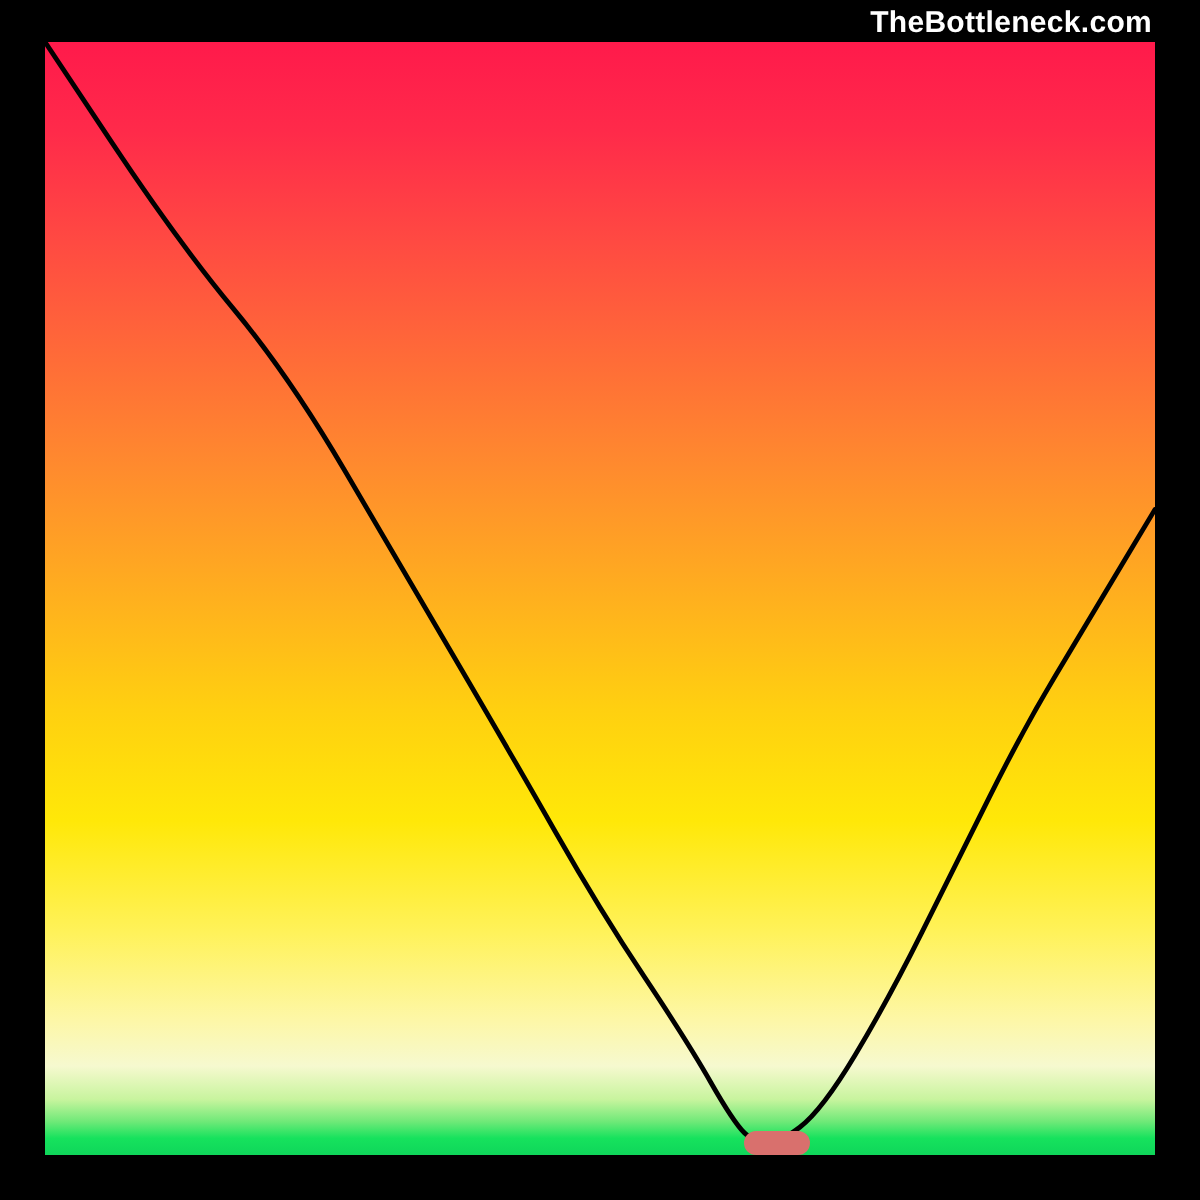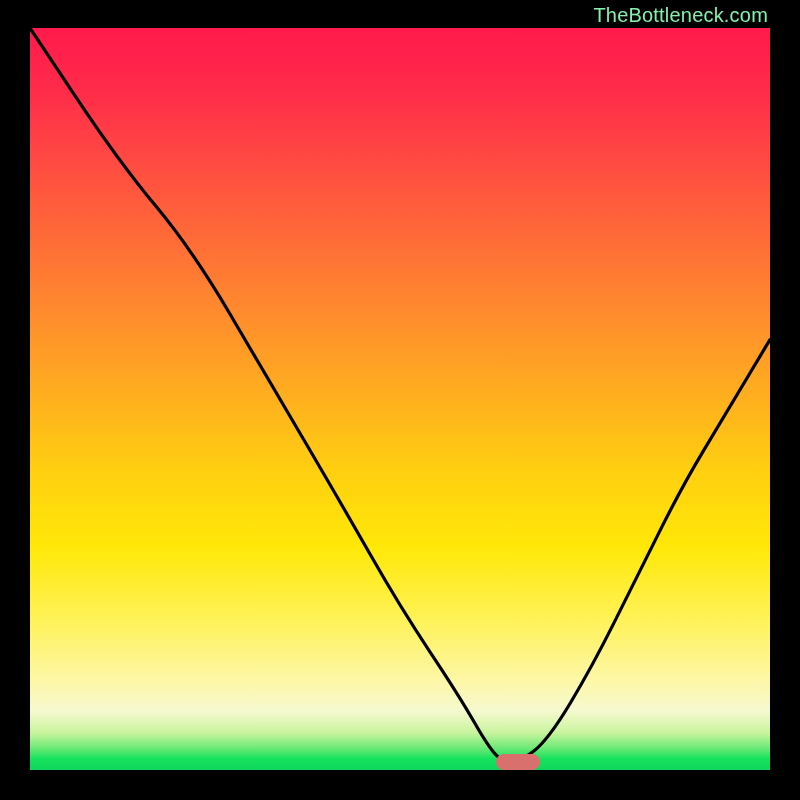--- a/index.html
+++ b/index.html
@@ -48,22 +48,22 @@
       #16e25d 98.5%,
       #0fd65a 100%
     );
   }
   .watermark {
     position: absolute;
     top: 4px;
     right: 32px;
     font-family: Arial, Helvetica, sans-serif;
     font-size: 20px;
-    font-weight: 400;
-    color: #86efac;
+    font-weight: 700;
+    color: #ffffff;
     letter-spacing: 0.2px;
     user-select: none;
   }
   .curve {
     position: absolute;
     inset: 0;
   }
   .marker {
     position: absolute;
     width: 44px;

